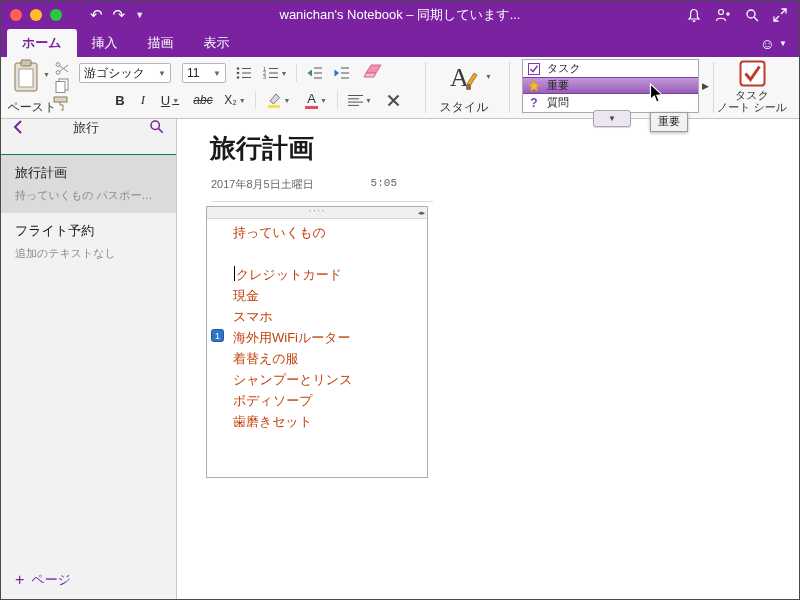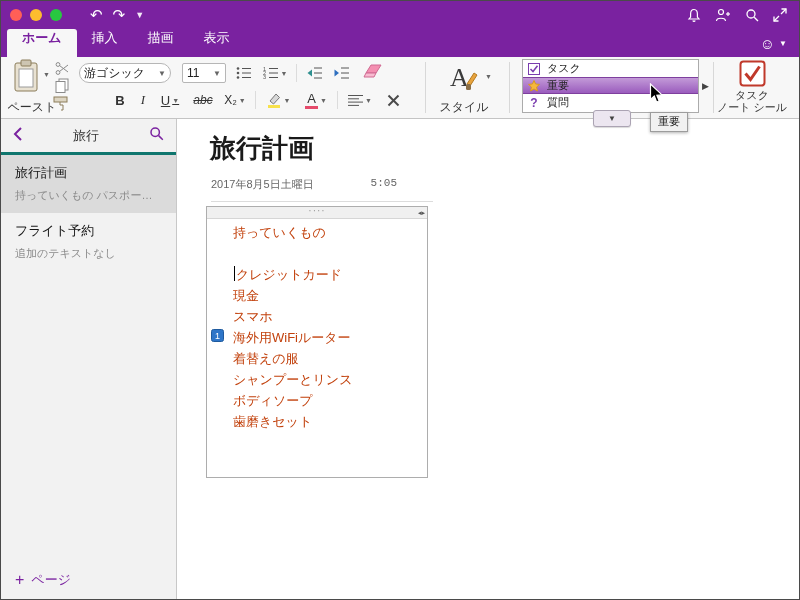--- a/index.html
+++ b/index.html
@@ -13,21 +13,21 @@
   .tl { width:12px; height:12px; border-radius:50%; display:inline-block; }
   .tl.red{ background:#ff5f57; } .tl.yellow{ background:#febc2e; } .tl.green{ background:#28c840; }
   .tb-hist { display:flex; align-items:center; gap:10px; margin-left:28px; font-size:15px; }
   .tb-hist .chev { font-size:9px; opacity:.9; }
   .tb-title { position:absolute; left:0; right:0; text-align:center; font-size:13px; pointer-events:none; }
   .tb-right { margin-left:auto; display:flex; align-items:center; gap:14px; margin-right:12px; }
   .tb-right span { display:inline-flex; }
 
   
   .tabbar { height:28px; background:#7a22a0; display:flex; align-items:stretch; padding-left:6px; position:relative; }
-  .tab { color:#fff; font-size:13px; padding:0 15px; display:flex; align-items:flex-start; cursor:default; }
+  .tab { color:#fff; font-size:13px; padding:0 15px; display:flex; align-items:center; cursor:default; }
   .tab.active { background:#f7f7f7; color:#7a22a0; border-radius:3px 3px 0 0; font-weight:bold; }
   .tab-smiley { margin-left:auto; margin-right:12px; display:flex; align-items:center; gap:4px; color:#fff; font-size:15px; }
   .tab-smiley .chev { font-size:8px; }
 
   
   .ribbon { height:62px; background:#f7f7f7; border-bottom:1px solid #c4c4c4; position:relative; z-index:5; color:#444; }
   .ribbon .abs { position:absolute; }
   .rlabel { font-size:12px; color:#333; text-align:center; }
   .combo { background:#fff; border:1px solid #b6b6b6; border-radius:2px; height:20px; display:flex; align-items:center; font-size:12px; color:#222; padding:0 4px; }
   .combo .chev { margin-left:auto; font-size:8px; color:#666; padding-left:4px; }
@@ -46,21 +46,21 @@
   .tag-dd { position:absolute; left:592px; top:53px; width:38px; height:17px; background:#ece6f0; border:1px solid #aba3b3; border-radius:3px; display:flex; align-items:center; justify-content:center; font-size:8px; color:#444; box-shadow:0 1px 1px rgba(0,0,0,.15); }
   .tooltip { position:absolute; left:649px; top:55px; background:#f1f1f1; border:1px solid #9c9c9c; box-shadow:0 1px 3px rgba(0,0,0,.3); font-size:11px; color:#222; padding:1px 7px 2px; }
   .mouse-cursor { position:absolute; left:648px; top:26px; z-index:20; }
 
   
   .seal-label { position:absolute; left:708px; top:32px; width:86px; text-align:center; font-size:11px; line-height:12px; color:#333; }
 
   
   .appbody { display:flex; height:482px; }
   .sidebar { width:176px; background:#f2f2f2; border-right:1px solid #c8c8c8; position:relative; flex:none; }
-  .sb-header { height:36px; border-bottom:3px solid #0f766e; display:flex; align-items:center; padding:0 12px; }
+  .sb-header { height:36px; border-bottom:1px solid #0f766e; display:flex; align-items:flex-start; padding:0 12px; }
   .sb-title { flex:1; text-align:center; font-size:13px; color:#333; }
   .sb-page { padding:9px 14px 10px; cursor:default; }
   .sb-page.selected { background:#dbdbdb; }
   .sb-page .t { font-size:13px; color:#151515; margin-bottom:6px; }
   .sb-page .s { font-size:11px; color:#8a8a8a; white-space:nowrap; overflow:hidden; text-overflow:ellipsis; }
   .sb-footer { position:absolute; left:14px; bottom:12px; display:flex; align-items:center; gap:7px; color:#7a22a0; font-size:13px; }
   .sb-footer .plus { font-size:16px; line-height:14px; }
 
   .main { flex:1; background:#fff; position:relative; }
   .page-title { position:absolute; left:33px; top:12px; font-size:26px; color:#1a1a1a; }
@@ -87,20 +87,21 @@
     <div class="traffic">
       <span class="tl red"></span>
       <span class="tl yellow"></span>
       <span class="tl green"></span>
     </div>
     <div class="tb-hist">
       <span>↶</span>
       <span>↷</span>
       <span class="chev">▼</span>
     </div>
+    <div class="tb-title">wanichan's Notebook – 同期しています...</div>
     <div class="tb-right">
       <span>
         <svg width="14" height="15" viewBox="0 0 14 15" stroke="#fff" fill="none" stroke-width="1.2">
           <path d="M7 1.5 C4.5 1.5 3.6 3.5 3.6 6 L3.6 9 L2 11 L12 11 L10.4 9 L10.4 6 C10.4 3.5 9.5 1.5 7 1.5 Z"></path>
           <path d="M5.8 12.6 a1.3 1.3 0 0 0 2.4 0"></path>
         </svg>
       </span>
       <span>
         <svg width="16" height="14" viewBox="0 0 16 14" stroke="#fff" fill="none" stroke-width="1.2">
           <circle cx="6" cy="4" r="2.5"></circle>
@@ -170,21 +171,21 @@
           <rect x="1" y="3.5" width="9" height="11"></rect>
       </svg>
     </div>
     <div class="abs" style="left:52px; top:39px;">
       <svg width="16" height="16" viewBox="0 0 16 16">
         <rect x="1" y="1" width="13" height="5" fill="#ddd5c2" stroke="#8b7d5a"></rect>
         <path d="M7 6 L7 9 L10 9 L10 14 L8 14" fill="none" stroke="#8b7d5a"></path>
       </svg>
     </div>
 
-    <div class="abs combo" style="left:78px; top:6px; width:92px;border-radius:10px;">
+    <div class="abs combo" style="left:78px; top:6px; width:92px;">
       <span>游ゴシック</span>
       <span class="chev">▼</span>
     </div>
     <div class="abs combo" style="left:181px; top:6px; width:44px;justify-content:flex-end;">
       <span>11</span>
       <span class="chev">▼</span>
     </div>
     <div class="abs rbtn" style="left:232px; top:6px; width:22px;">
       <svg width="16" height="14" viewBox="0 0 16 14" stroke="#555">
         <circle cx="2" cy="2.5" r="1.3" fill="#555" stroke="none"></circle>

